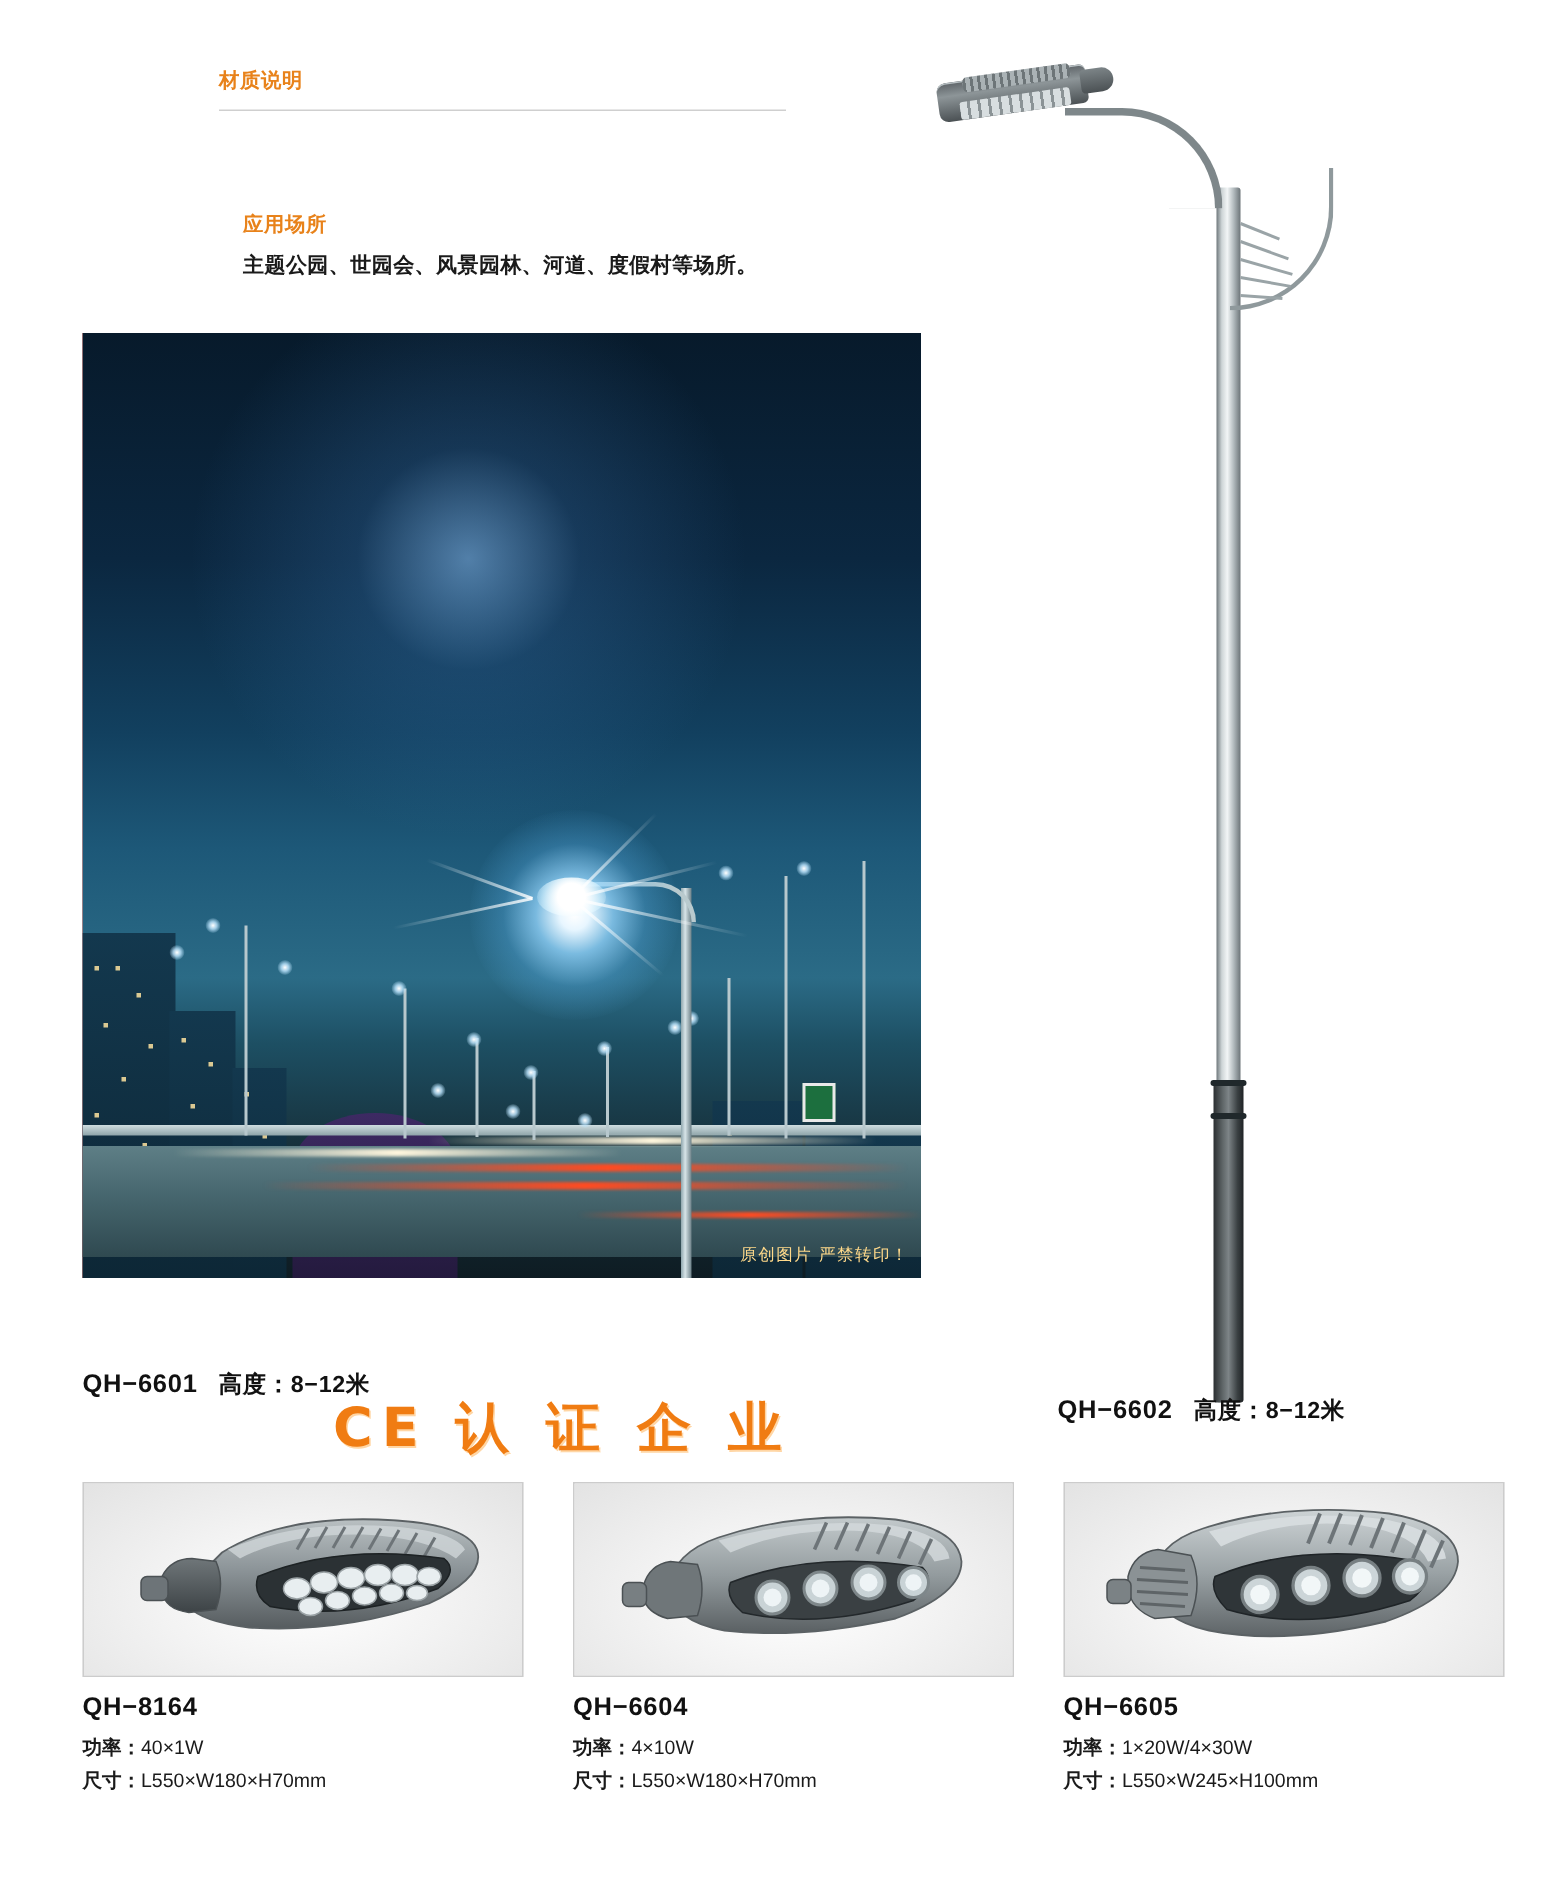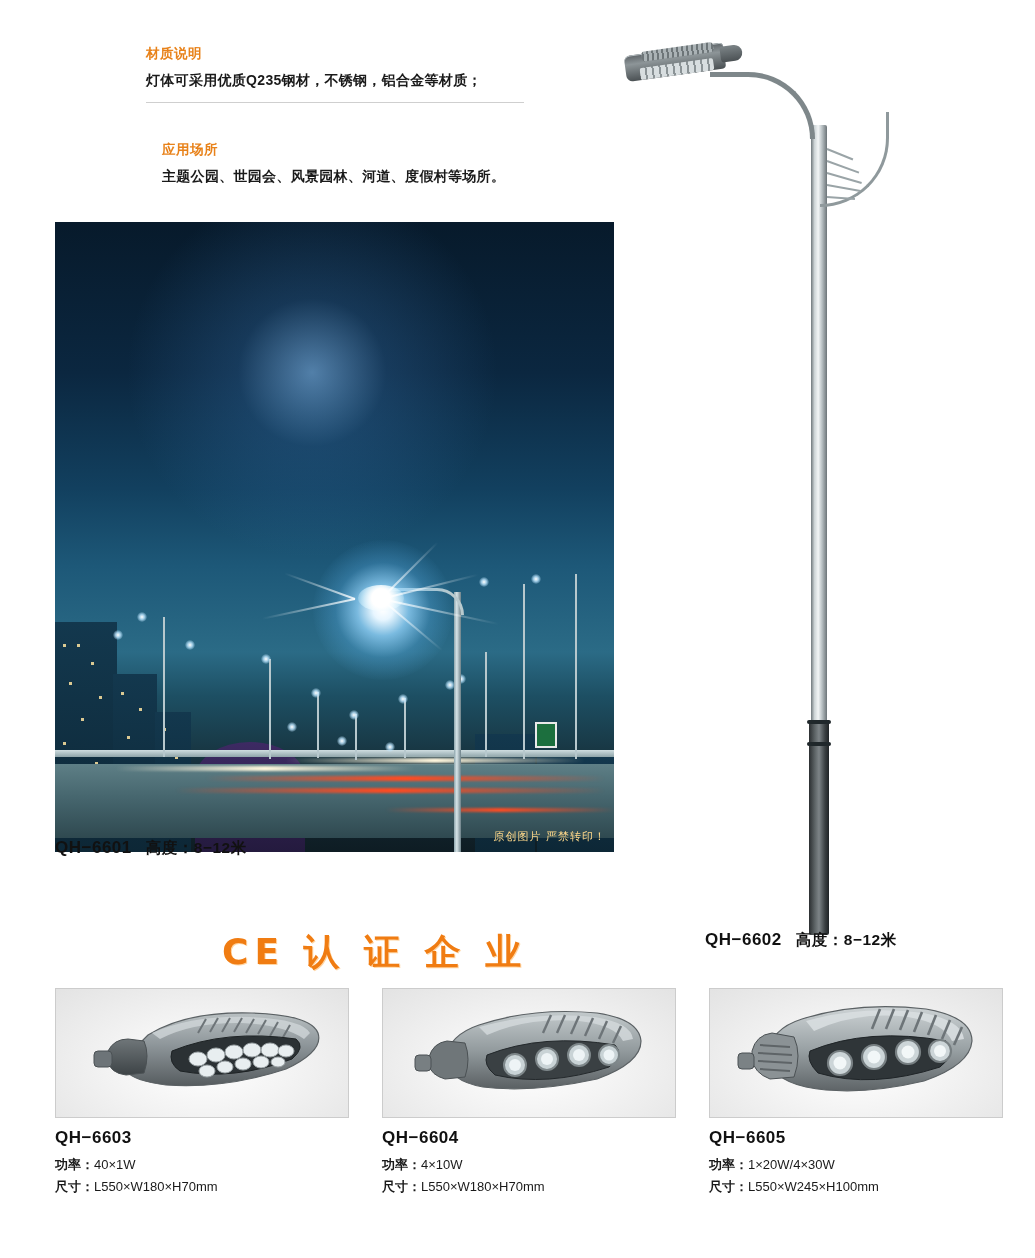--- a/index.html
+++ b/index.html
@@ -301,21 +301,20 @@
   }
   .card-row b {
     font-weight: bold;
   }
 </style>
 </head>
 <body>
 
 <div class="spec-block">
   <div class="spec-head">材质说明</div>
-  <div class="spec-line">灯体可采用优质Q235钢材，不锈钢，铝合金等材质；</div>
   <div class="spec-rule"></div>
 </div>
 <div class="spec-block2">
   <div class="spec-head">应用场所</div>
   <div class="spec-line">主题公园、世园会、风景园林、河道、度假村等场所。</div>
 </div>
 
 <div class="photo-main">
   <div class="sky"></div>
   <div class="ground"></div>
@@ -399,21 +398,21 @@
   <div class="ray" style="transform: rotate(12deg);"></div>
   <div class="ray" style="transform: rotate(-14deg); width:100px;"></div>
   <div class="ray" style="transform: rotate(40deg); width:80px;"></div>
   <div class="ray" style="transform: rotate(-45deg); width:80px;"></div>
   <div class="ray" style="left:300px; transform: rotate(168deg); width:95px;"></div>
   <div class="ray" style="left:300px; transform: rotate(200deg); width:75px;"></div>
 
   <div class="watermark">原创图片 严禁转印！</div>
 </div>
 
-<div class="cap" style="left:55px; top:838px;">
+<div class="cap" style="left:55px; top:913px;">
   <span>QH−6601</span><span class="h">高度：8−12米</span>
 </div>
 
 <div class="pole-illus">
   <div class="p-mast"></div>
   <div class="p-base"></div>
   <div class="p-ring" style="top:700px;"></div>
   <div class="p-ring" style="top:722px;"></div>
 
   <div class="p-arm"></div>
@@ -558,21 +557,21 @@
         <line x1="50" y1="56" x2="80" y2="58"></line>
           <line x1="48" y1="64" x2="82" y2="66"></line>
         <line x1="48" y1="72" x2="82" y2="74"></line>
           <line x1="50" y1="80" x2="80" y2="82"></line>
       </g>
       <rect x="28" y="64" width="16" height="16" rx="4" fill="#7b8285" stroke="#4b5154"></rect>
     </svg>
   </div>
 
   <div class="card-info" style="left:0px;">
-    <div class="card-title">QH−6603</div>
+    <div class="card-title">QH−8164</div>
     <div class="card-row">
       <b>功率：</b><span>40×1W</span>
     </div>
     <div class="card-row">
       <b>尺寸：</b><span>L550×W180×H70mm</span>
     </div>
   </div>
 
   <div class="card-info" style="left:327px;">
     <div class="card-title">QH−6604</div>

